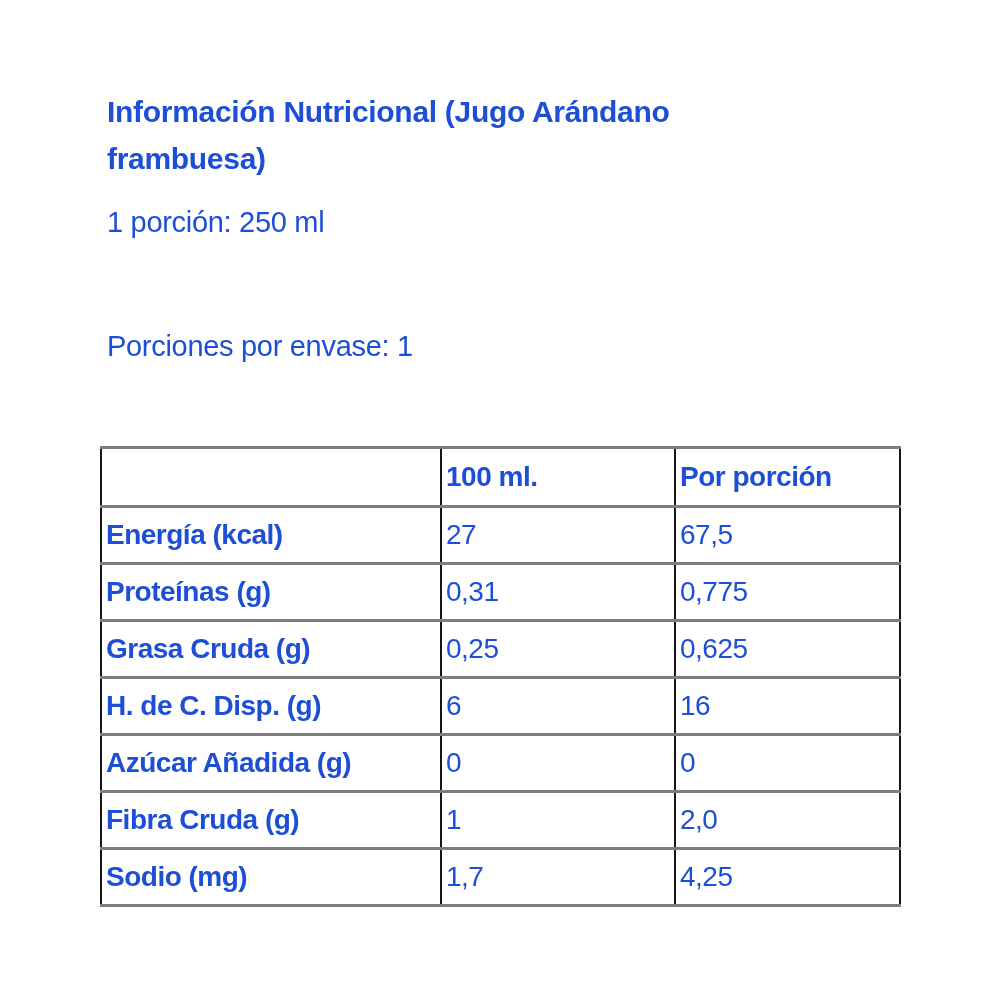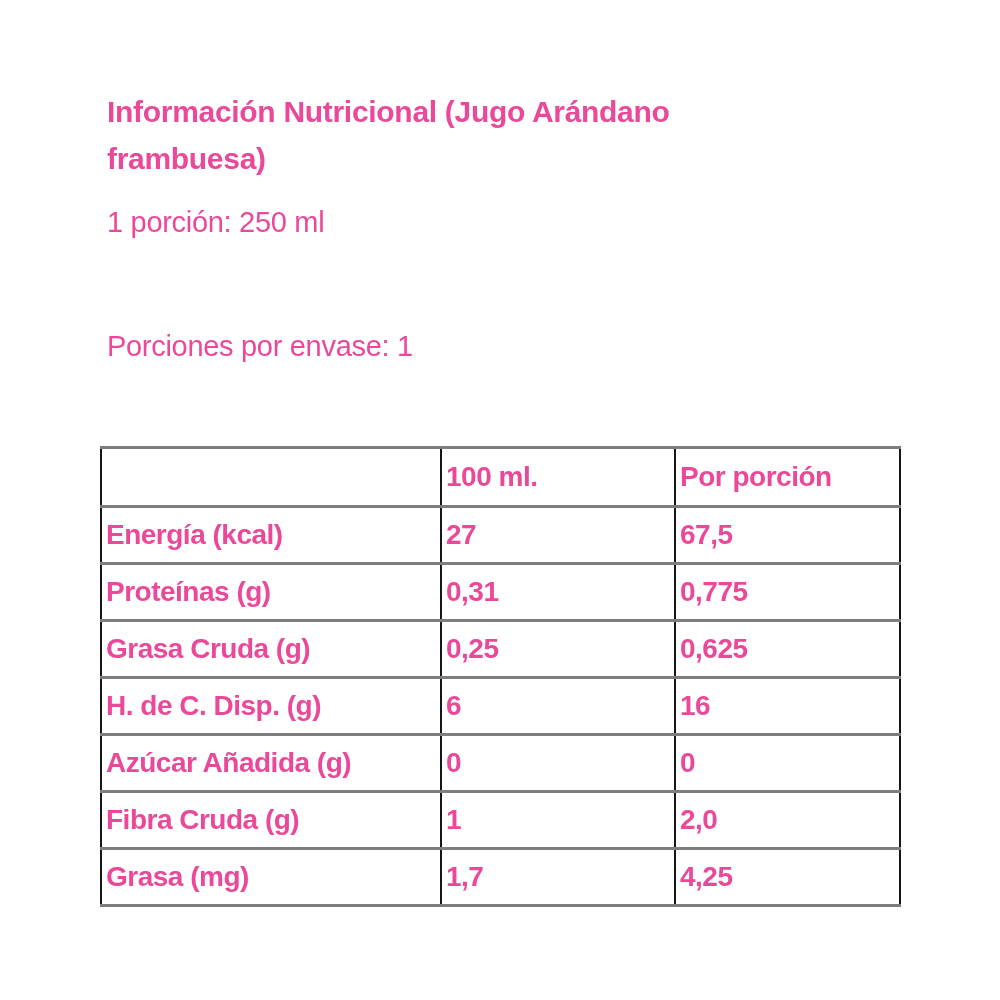--- a/index.html
+++ b/index.html
@@ -3,21 +3,21 @@
 <meta charset="utf-8">
 <style>
   * { box-sizing: border-box; }
   html, body { margin: 0; padding: 0; background: #ffffff; }
   .canvas {
     position: relative;
     width: 1000px;
     height: 1000px;
     background: #ffffff;
     font-family: "Liberation Sans", sans-serif;
-    color: #ec4899;
+    color: #1d4ed8;
     overflow: hidden;
   }
   .content {
     padding: 88px 98px 0 100px;
   }
   .title {
     margin: 0 0 0 7px;
     max-width: 720px;
     font-size: 30px;
     font-weight: 700;
@@ -64,21 +64,21 @@
   }
   table.nutrition thead th {
     height: 59px;
     font-weight: 700;
   }
   table.nutrition td.row-label {
     font-weight: 700;
     margin-left: 47px;
   }
   table.nutrition td.value {
-    font-weight: 700;
+    font-weight: 400;
   }
 </style>
 </head>
 <body>
 
 <div class="canvas">
   <div class="content">
 
     <h1 class="title">Información Nutricional (Jugo Arándano frambuesa)</h1>
 
@@ -124,21 +124,21 @@
           <td class="row-label">Azúcar Añadida (g)</td>
           <td class="value">0</td>
           <td class="value">0</td>
         </tr>
         <tr>
           <td class="row-label">Fibra Cruda (g)</td>
           <td class="value">1</td>
           <td class="value">2,0</td>
         </tr>
         <tr>
-          <td class="row-label">Grasa (mg)</td>
+          <td class="row-label">Sodio (mg)</td>
           <td class="value">1,7</td>
           <td class="value">4,25</td>
         </tr>
       </tbody>
     </table>
 
   </div>
 </div>
 
 </body></html>

